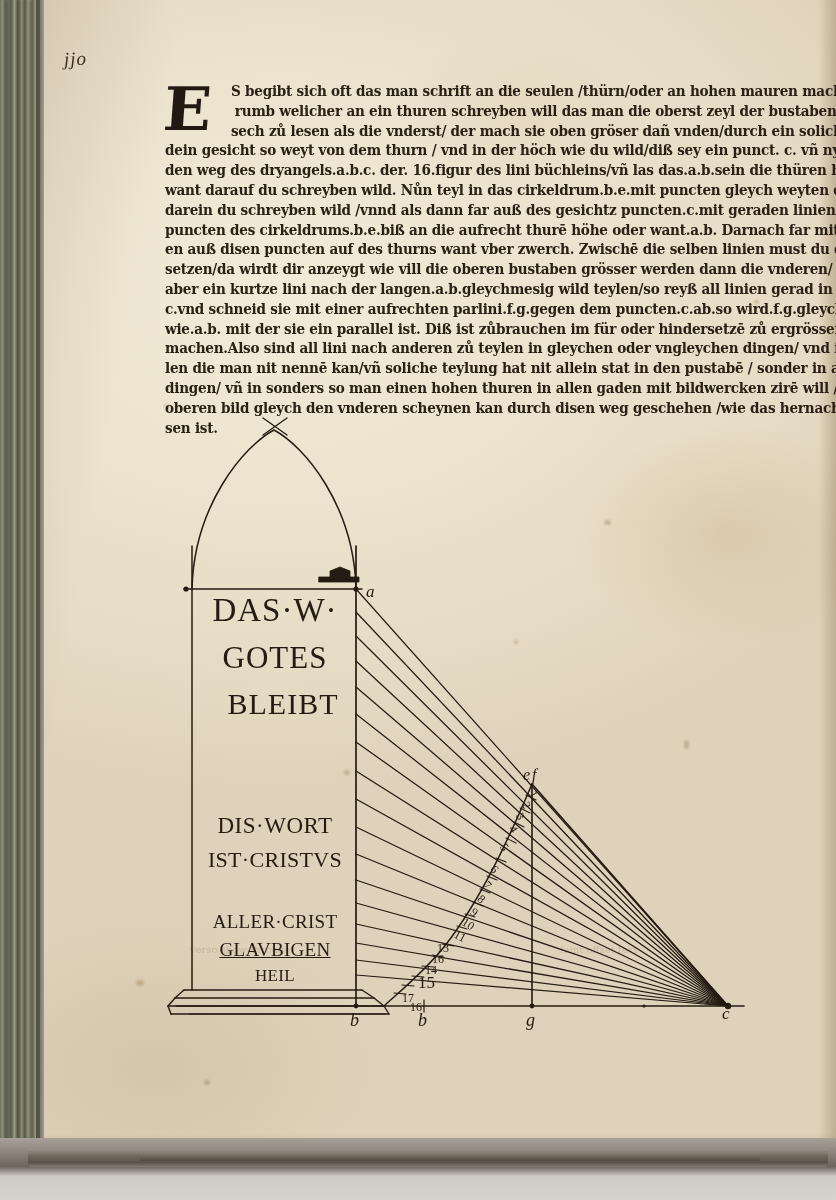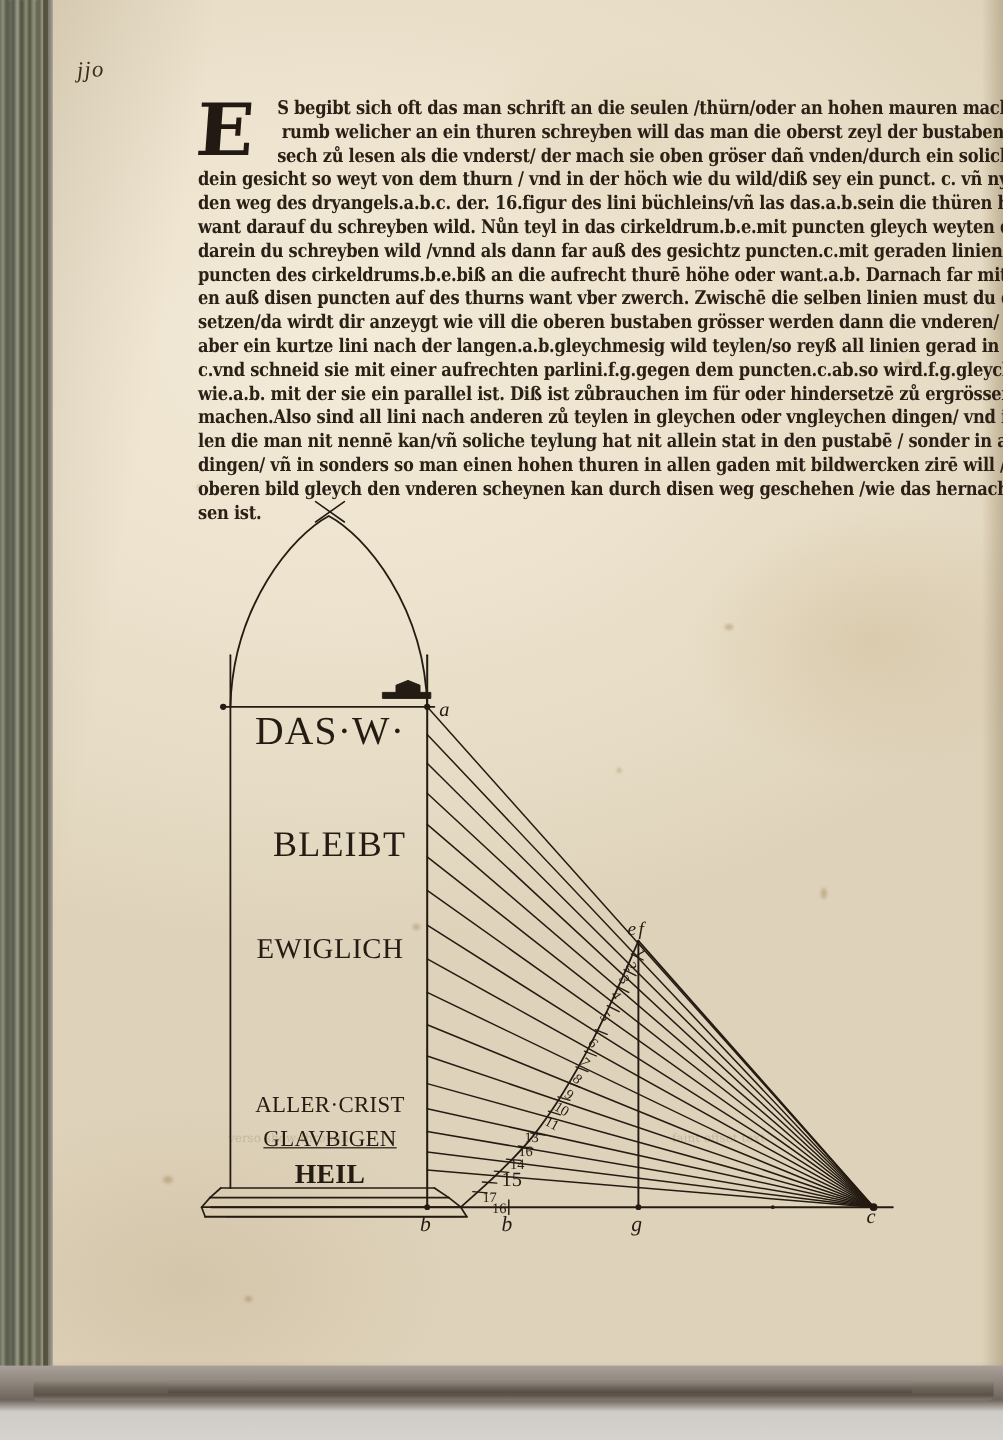--- a/index.html
+++ b/index.html
@@ -303,27 +303,29 @@
 
         <line x1="380" y1="1000" x2="380" y2="1012" stroke-width="1.2"></line>
         <circle cx="488" cy="1006" r="2.4" fill="#241b12" stroke="none"></circle>
         <circle cx="312" cy="1006" r="2.4" fill="#241b12" stroke="none"></circle>
 
         <circle cx="600" cy="1006" r="1.6" fill="#241b12" stroke="none"></circle>
       </g>
     </svg>
 
     <div class="inscr" style="left:152px; top:592px; width:158px; font-size:33px; letter-spacing:1px;">DAS·W·</div>
+    <div class="inscr" style="left:152px; top:640px; width:158px; font-size:31px; letter-spacing:1px;">GOTES</div>
     <div class="inscr" style="left:160px; top:687px; width:158px; font-size:30px; letter-spacing:1px;">BLEIBT</div>
 
-    <div class="inscr" style="left:152px; top:778px; width:158px; font-size:24px; letter-spacing:0.5px;">EWIGLICH</div>
+    <div class="inscr" style="left:152px; top:813px; width:158px; font-size:23px; letter-spacing:0.5px;">DIS·WORT</div>
+    <div class="inscr" style="left:152px; top:847px; width:158px; font-size:22px; letter-spacing:0.3px;">IST·CRISTVS</div>
 
     <div class="inscr" style="left:152px; top:911px; width:158px; font-size:19px; letter-spacing:0.3px;font-family:Liberation Serif, serif;">ALLER·CRIST</div>
     <div class="inscr" style="left:152px; top:939px; width:158px; font-size:19px; letter-spacing:0.3px;text-decoration:underline;">GLAVBIGEN</div>
-    <div class="inscr" style="left:152px; top:966px; width:158px; font-size:23px; letter-spacing:0.3px;font-weight:bold;">HEIL</div>
+    <div class="inscr" style="left:152px; top:966px; width:158px; font-size:17px; letter-spacing:0.3px;">HEIL</div>
 
     <div class="inscr" style="left:486px; top:787px; font-size:12px; transform:rotate(62deg);">1</div>
     <div class="inscr" style="left:479px; top:798px; font-size:12px; transform:rotate(62deg);">2</div>
     <div class="inscr" style="left:473px; top:809px; font-size:12px; transform:rotate(62deg);">3</div>
     <div class="inscr" style="left:466px; top:822px; font-size:12px; transform:rotate(58deg);">4</div>
     <div class="inscr" style="left:457px; top:840px; font-size:12px; transform:rotate(55deg);">5</div>
     <div class="inscr" style="left:447px; top:862px; font-size:12px; transform:rotate(50deg);">6</div>
     <div class="inscr" style="left:440px; top:878px; font-size:12px; transform:rotate(46deg);">7</div>
     <div class="inscr" style="left:434px; top:892px; font-size:12px; transform:rotate(42deg);">8</div>
     <div class="inscr" style="left:427px; top:905px; font-size:12px; transform:rotate(38deg);">9</div>

